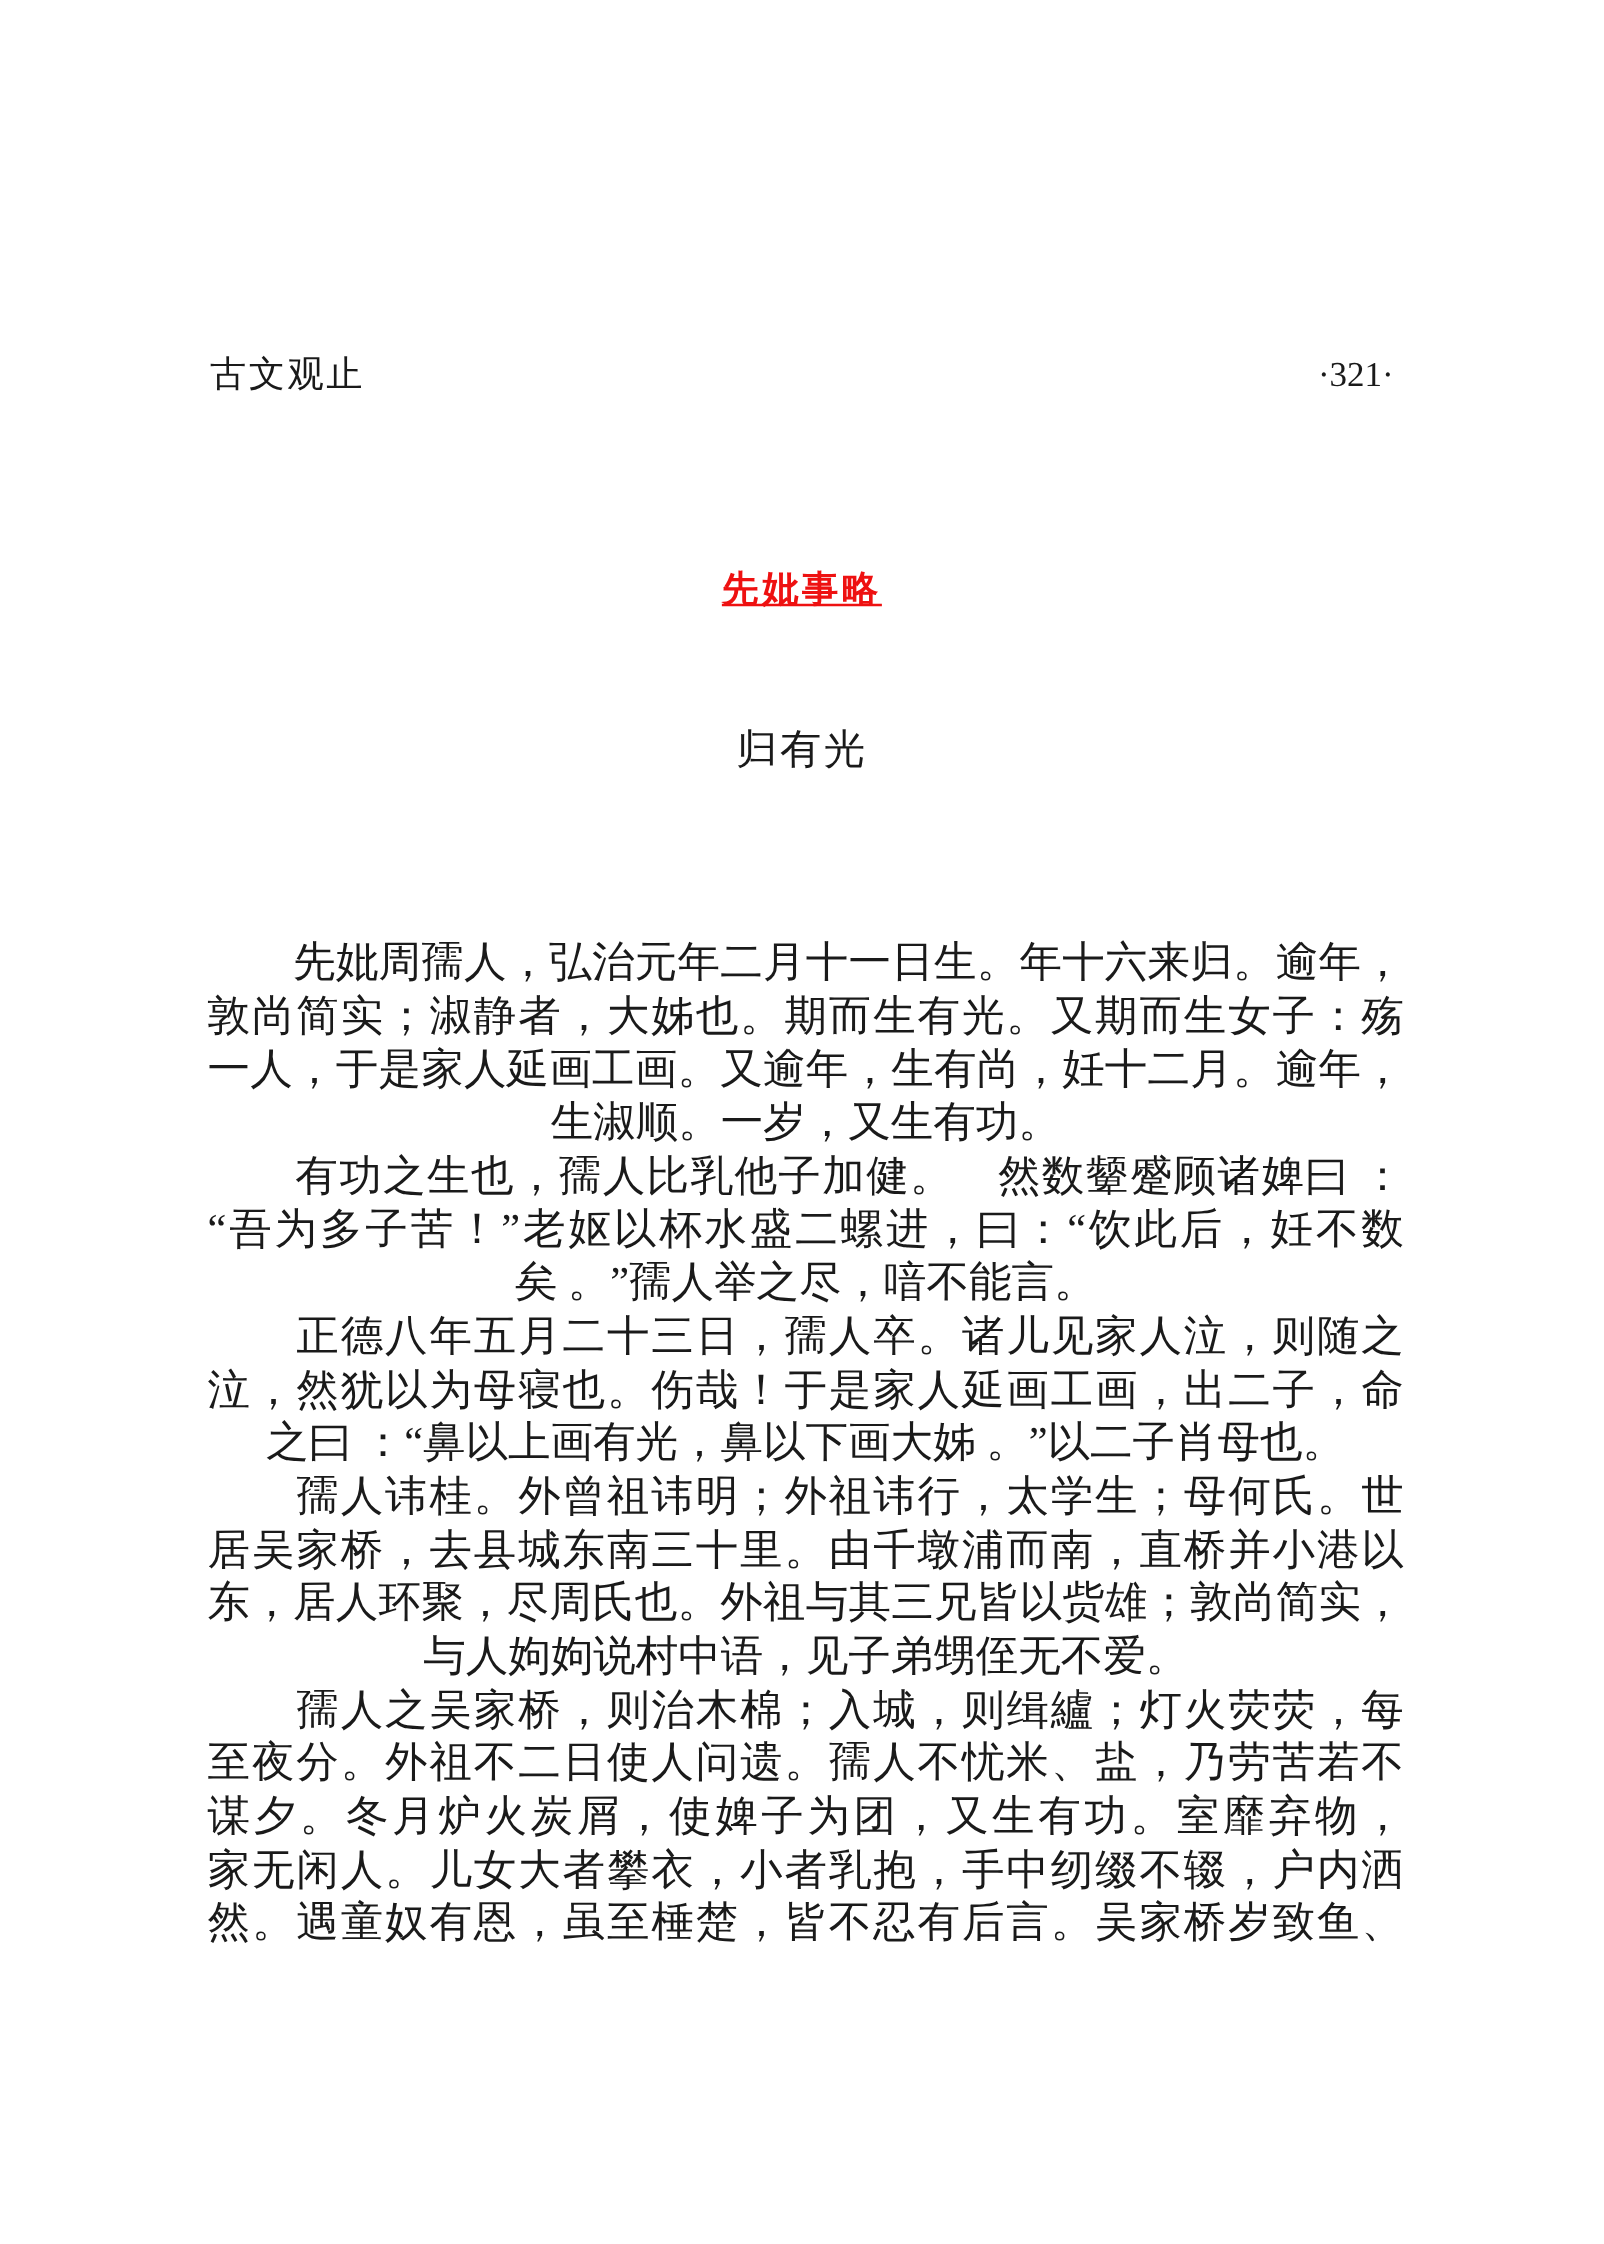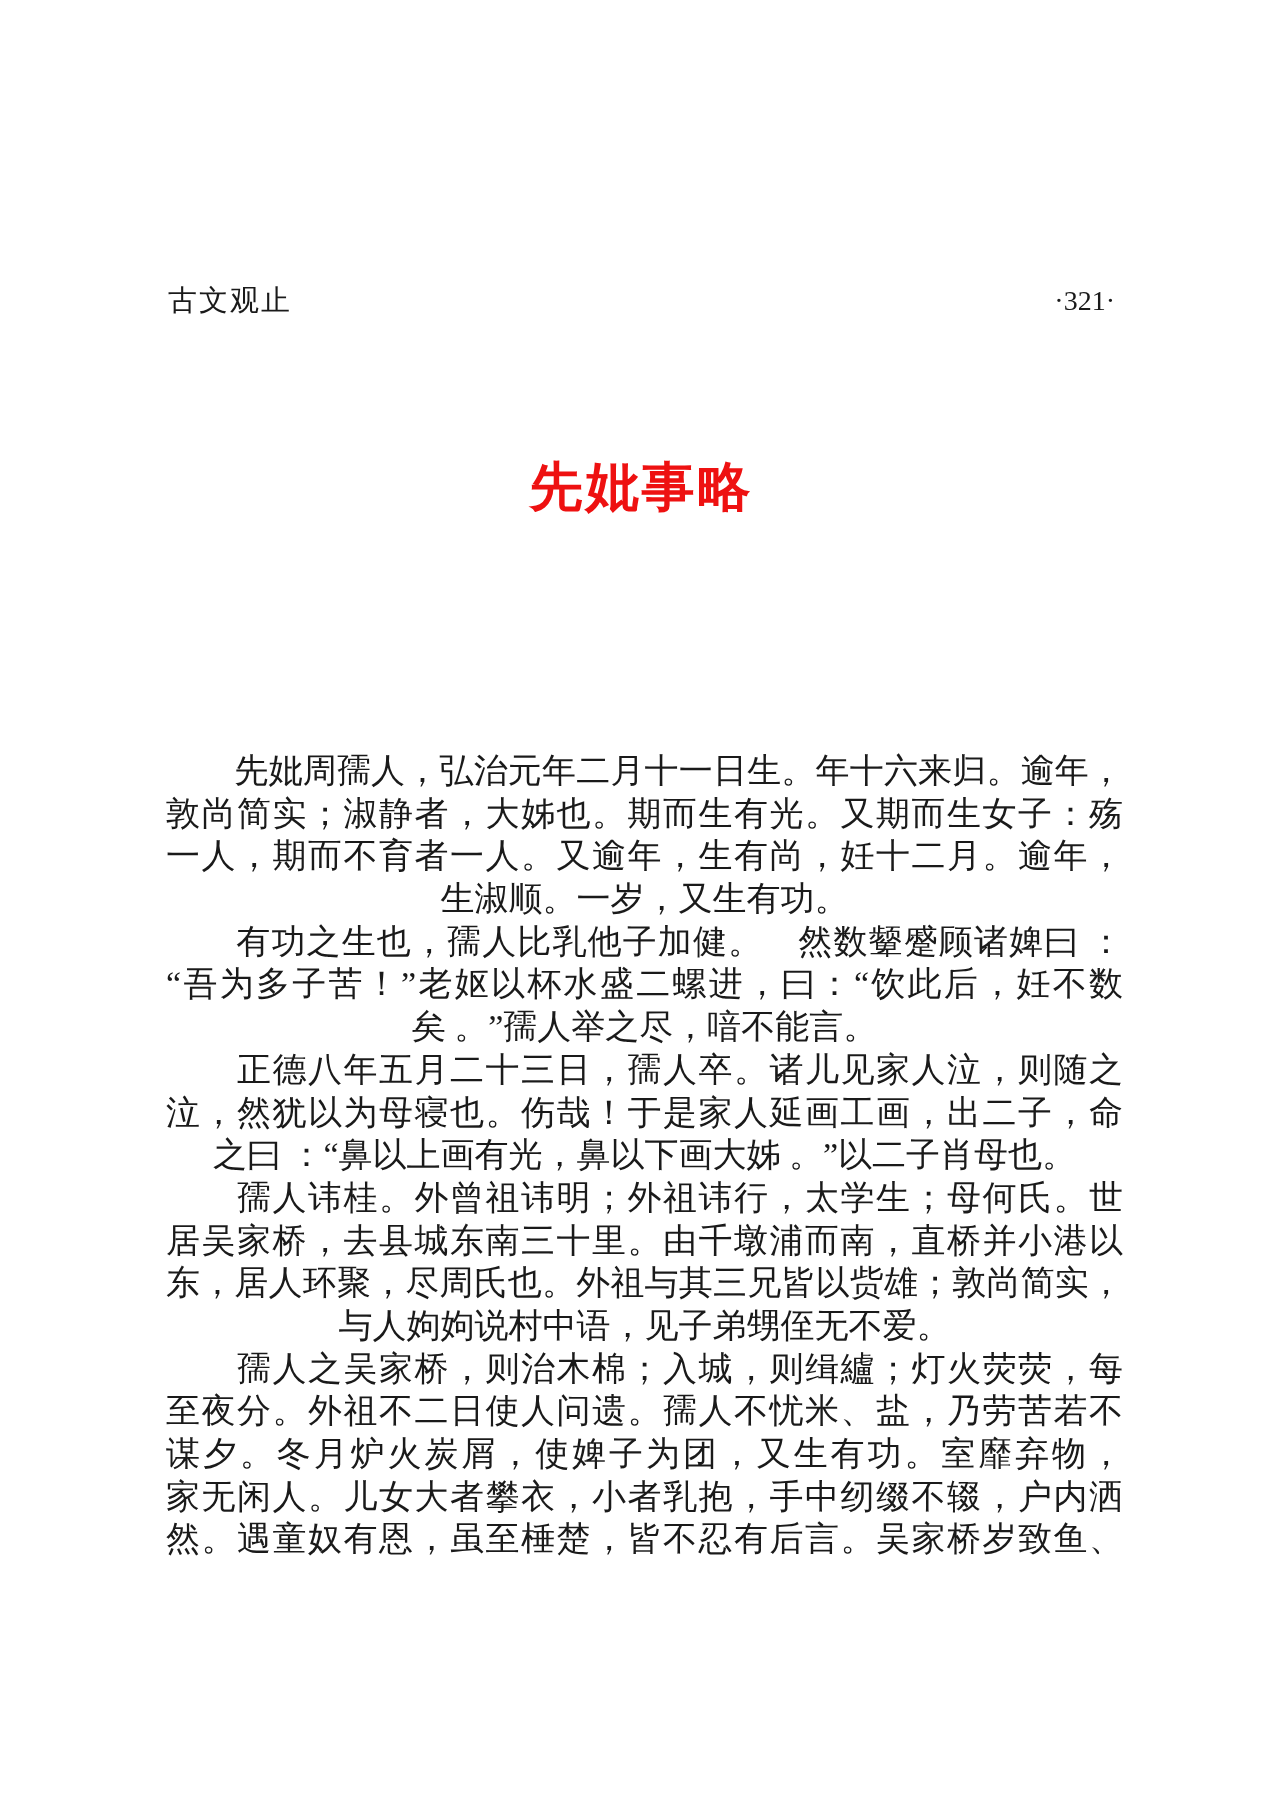--- a/index.html
+++ b/index.html
@@ -28,23 +28,24 @@
   .book-title { letter-spacing: 2px; }
   .page-number { font-size: 28px; }
   .article-title {
     position: absolute;
     top: 452px;
     left: 0;
     width: 100%;
     margin: 0;
     text-align: center;
     font-family: "Liberation Sans", "DejaVu Sans", sans-serif;
-    font-size: 53px;
+    font-size: 29px;
     font-weight: 700;
     letter-spacing: 3px;
+    text-decoration: underline;
   }
   .article-author {
     position: absolute;
     top: 577px;
     left: 0;
     width: 100%;
     text-align: center;
     font-size: 33px;
     letter-spacing: 2px;
   }
@@ -72,25 +73,26 @@
 
 <div class="page">
 
   <div class="running-header">
     <span class="book-title">古文观止</span>
     <span class="page-number">·321·</span>
   </div>
 
   <h1 class="article-title" style="color: rgb(238, 17, 17);">先妣事略</h1>
 
+  <div class="article-author">归有光</div>
 
   <div class="article-body">
     <div class="line j">　　先妣周孺人，弘治元年二月十一日生。年十六来归。逾年，</div>
     <div class="line j">敦尚简实；淑静者，大姊也。期而生有光。又期而生女子：殇</div>
-    <div class="line j">一人，期而不育者一人。又逾年，生有尚，妊十二月。逾年，</div>
+    <div class="line j">一人，于是家人延画工画。又逾年，生有尚，妊十二月。逾年，</div>
     <div class="line">生淑顺。一岁，又生有功。</div>
     <div class="line j">　　有功之生也，孺人比乳他子加健。　然数颦蹙顾诸婢曰 ：</div>
     <div class="line j">“吾为多子苦！”老妪以杯水盛二螺进，曰：“饮此后，妊不数</div>
     <div class="line">矣 。”孺人举之尽，喑不能言。</div>
     <div class="line j">　　正德八年五月二十三日，孺人卒。诸儿见家人泣，则随之</div>
     <div class="line j">泣，然犹以为母寝也。伤哉！于是家人延画工画，出二子，命</div>
     <div class="line">之曰 ：“鼻以上画有光，鼻以下画大姊 。”以二子肖母也。</div>
     <div class="line j">　　孺人讳桂。外曾祖讳明；外祖讳行，太学生；母何氏。世</div>
     <div class="line j">居吴家桥，去县城东南三十里。由千墩浦而南，直桥并小港以</div>
     <div class="line j">东，居人环聚，尽周氏也。外祖与其三兄皆以赀雄；敦尚简实，</div>

